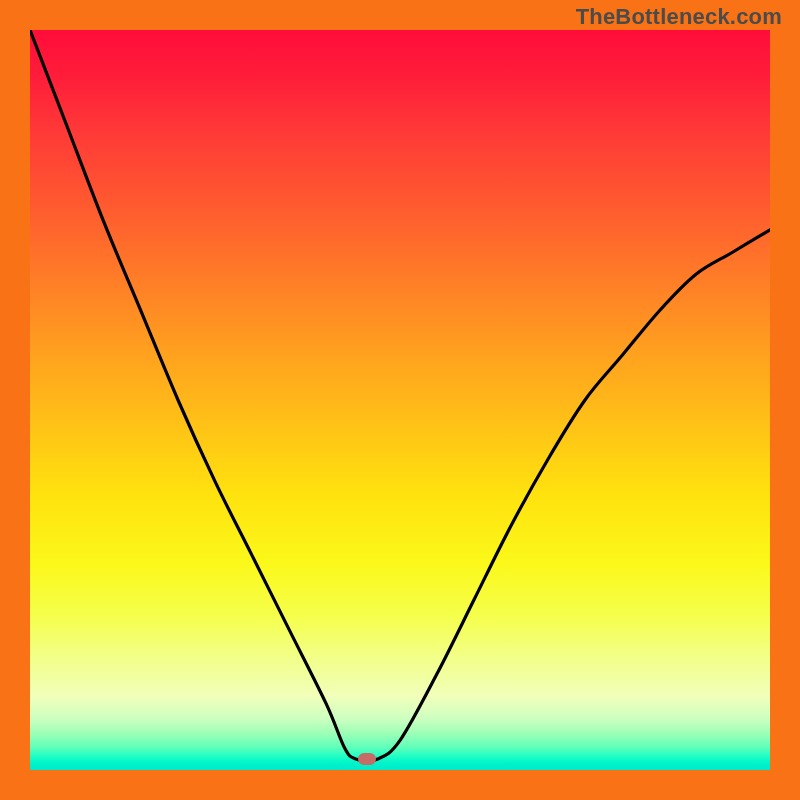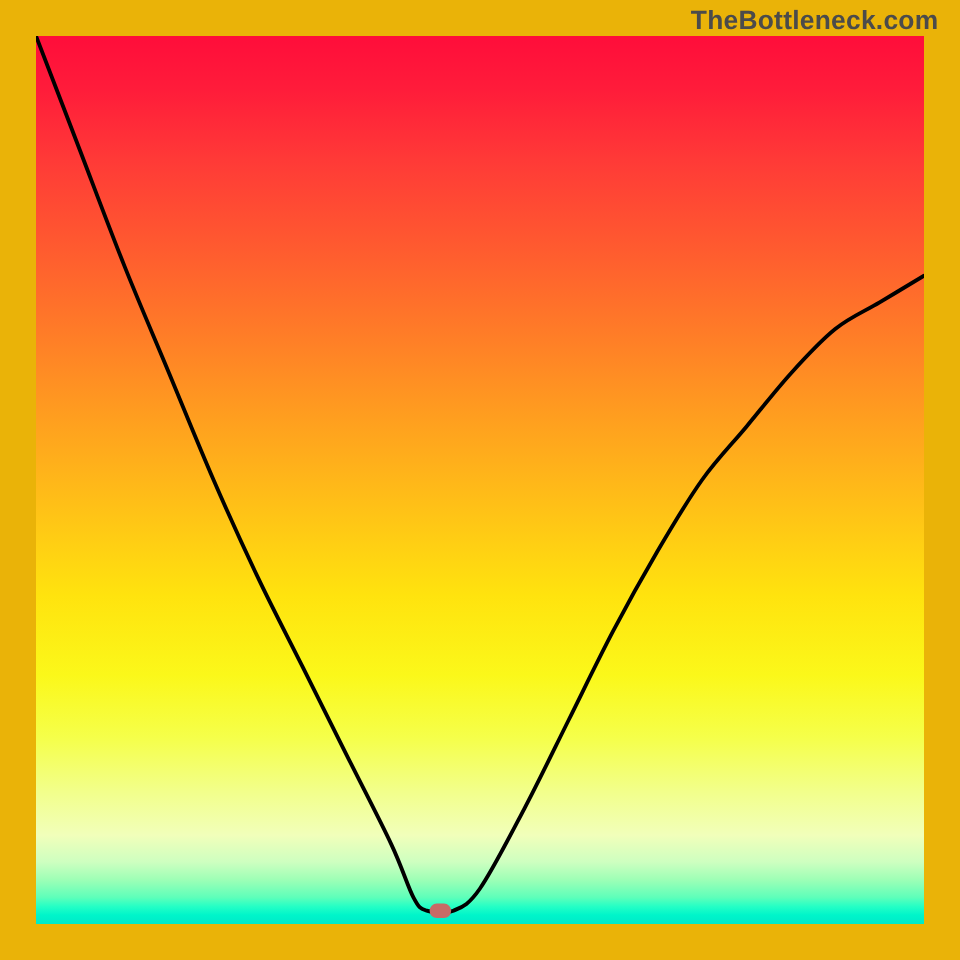--- a/index.html
+++ b/index.html
@@ -9,21 +9,21 @@
     height: 800px;
     background: #000000;
     overflow: hidden;
   }
   .frame {
     position: absolute;
     top: 0;
     left: 0;
     width: 800px;
     height: 800px;
-    background: #eab308;
+    background: #f97316;
   }
   .watermark {
     position: absolute;
     top: 4px;
     right: 18px;
     font-family: Arial, Helvetica, sans-serif;
     font-size: 22px;
     font-weight: bold;
     color: #4b4b4b;
     letter-spacing: 0.2px;

